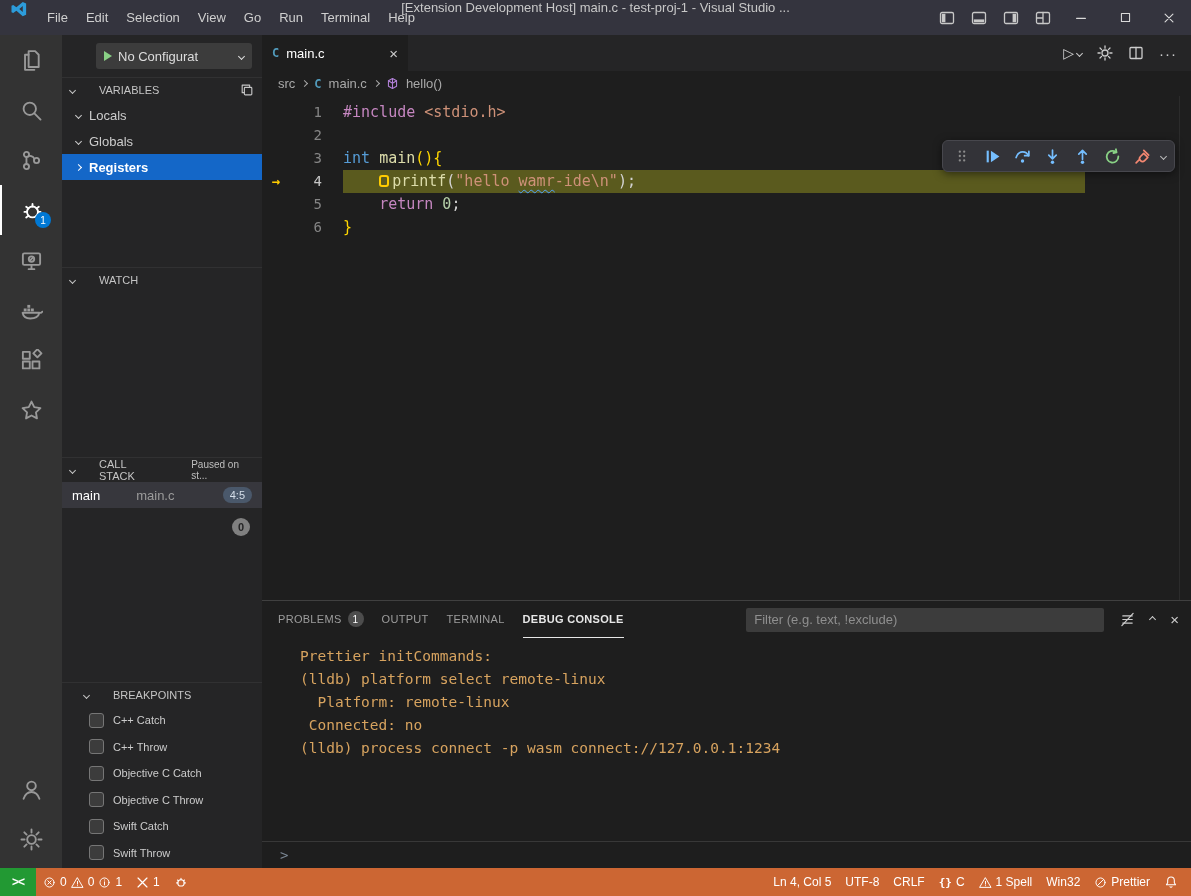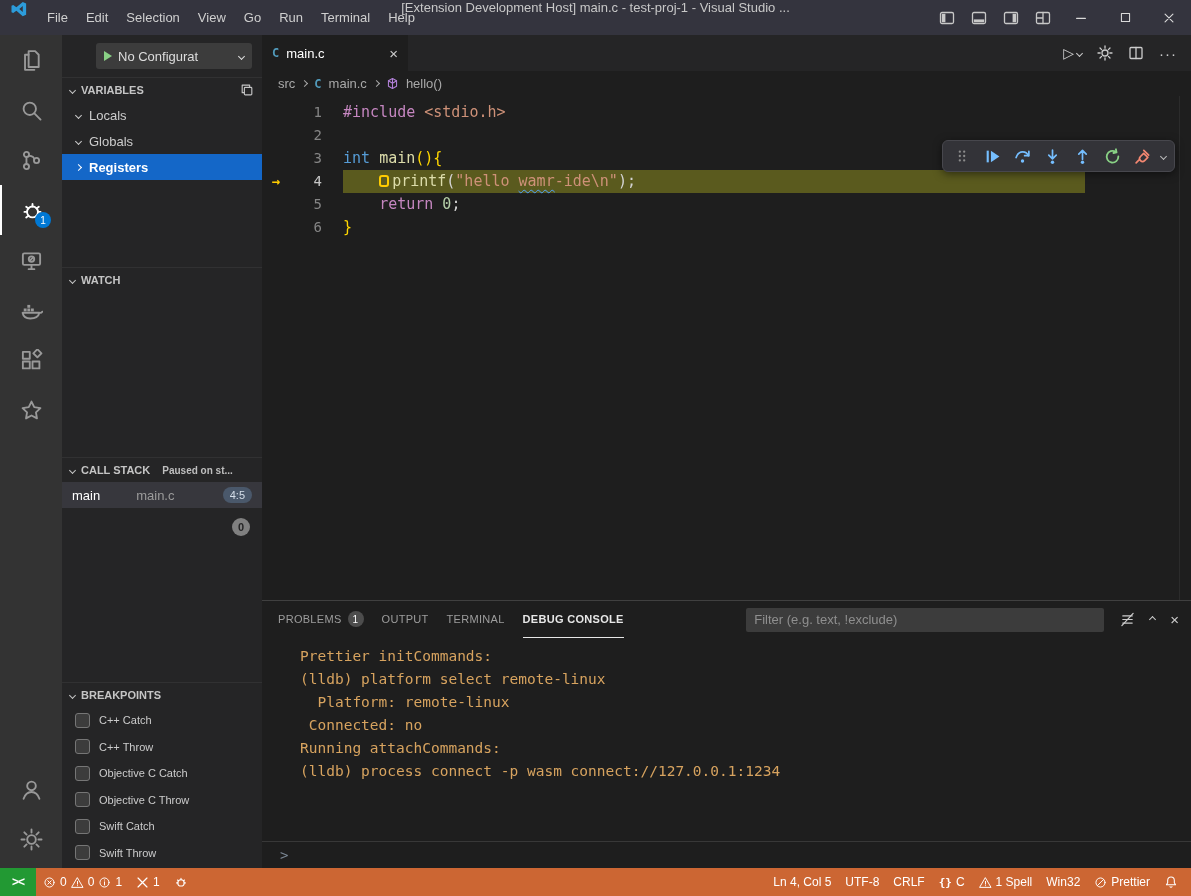--- a/index.html
+++ b/index.html
@@ -26,25 +26,25 @@
   .ab-item{height:50px;display:flex;align-items:center;justify-content:center;color:#999;position:relative;}
   .ab-item.active{color:#FFF;border-left:2px solid #FFF;}
   .ab-badge{position:absolute;right:11px;bottom:7px;background:#0078D4;color:#FFF;border-radius:50%;width:16px;height:16px;font-size:10px;display:flex;align-items:center;justify-content:center;}
 
   
   .sidebar{width:200px;background:#252526;display:flex;flex-direction:column;color:#CCC;}
   .sb-toolbar{height:42px;display:flex;align-items:center;padding:0 10px;flex:none;}
   .config-select{flex:1;height:26px;background:#3C3C3C;border-radius:3px;display:flex;align-items:center;padding:0 8px;gap:6px;font-size:13px;color:#DDD;margin-left:24px;}
   .play-tri{width:0;height:0;border-left:8px solid #89D185;border-top:5px solid transparent;border-bottom:5px solid transparent;}
   .section{display:flex;flex-direction:column;border-top:1px solid rgba(255,255,255,.06);}
-  .section-header{height:24px;display:flex;align-items:center;gap:6px;padding:0 8px;font-size:11px;font-weight:700;color:#C5C5C5;flex:none;}
+  .section-header{height:24px;display:flex;align-items:center;gap:24px;padding:0 8px;font-size:11px;font-weight:400;color:#C5C5C5;flex:none;}
   .sec-variables{height:190px;}
   .sec-watch{height:190px;}
   .sec-callstack{height:225px;position:relative;}
-  .sec-breakpoints{flex:1;}
+  .sec-breakpoints{flex:1;padding-left:14px;}
   .hdr-spacer{margin-left:auto;display:flex;align-items:center;color:#C5C5C5;}
   .tree-row{height:26px;display:flex;align-items:center;gap:8px;padding:0 14px;font-size:13px;}
   .tree-row.selected{background:#1467C8;color:#FFF;font-weight:700;}
   .cs-status{font-size:10px;color:#BFBFBF;margin-left:6px;}
   .frame-row{height:26px;background:#37373D;display:flex;align-items:center;padding:0 10px;font-size:13px;}
   .frame-fn{color:#FFF;}
   .frame-file{color:#9B9B9B;margin-left:36px;}
   .frame-pos{margin-left:auto;background:#4A586B;border-radius:8px;padding:0 7px;height:16px;line-height:16px;font-size:11px;color:#D5DEE9;}
   .session-badge{position:absolute;right:12px;top:60px;width:18px;height:18px;border-radius:50%;background:#808080;color:#252526;font-size:11px;font-weight:700;display:flex;align-items:center;justify-content:center;}
   .bp-row{height:26.5px;display:flex;align-items:center;gap:9px;padding:0 13px;font-size:11px;color:#CCC;}
@@ -490,21 +490,20 @@
           </span>
           <span class="chev up"></span>
           <span style="font-size:15px;">×</span>
         </div>
       </div>
       <div class="console">
           <div class="console-line">Prettier initCommands:</div>
           <div class="console-line">(lldb) platform select remote-linux</div>
           <div class="console-line">  Platform: remote-linux</div>
           <div class="console-line"> Connected: no</div>
-          <div class="console-line">Running attachCommands:</div>
           <div class="console-line">(lldb) process connect -p wasm connect://127.0.0.1:1234</div>
         </div>
       <div class="prompt-row">
         <span>&gt;</span>
       </div>
     </div>
   </div>
 </div>
 
 <div class="statusbar">

